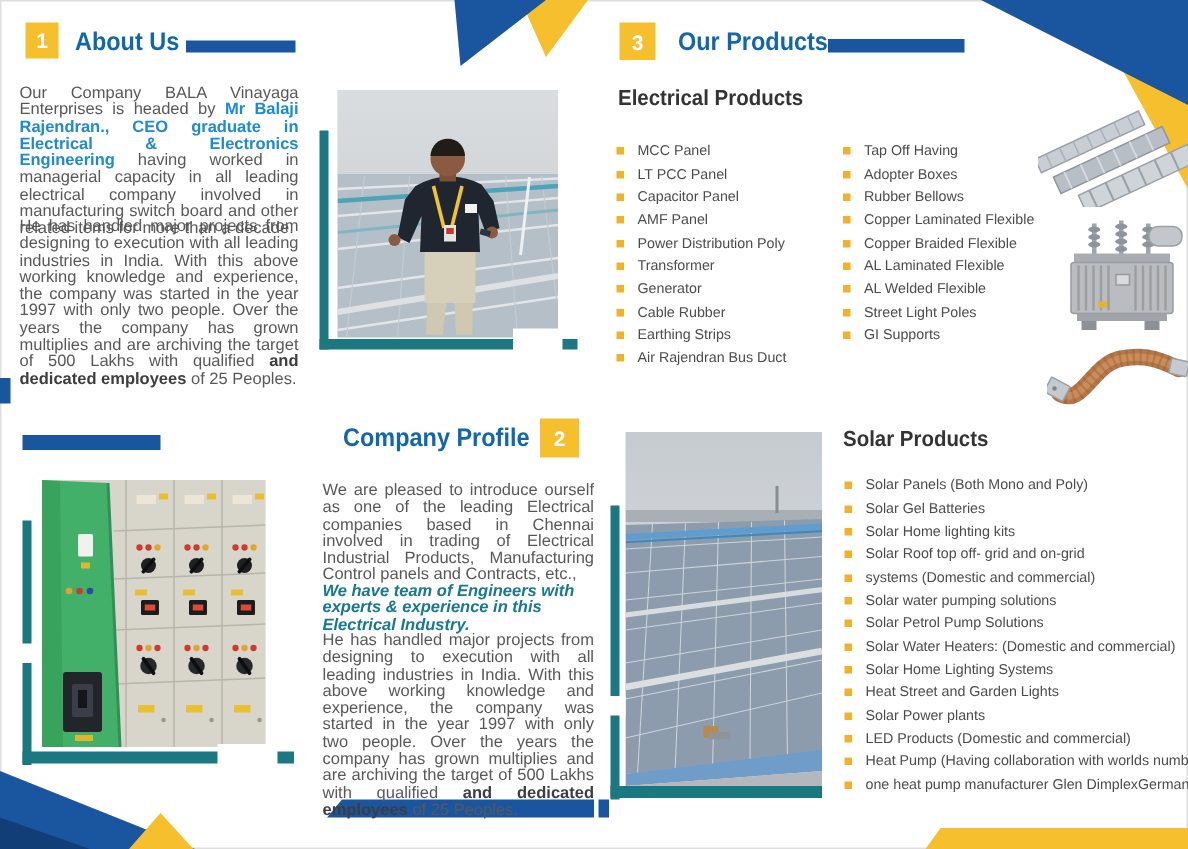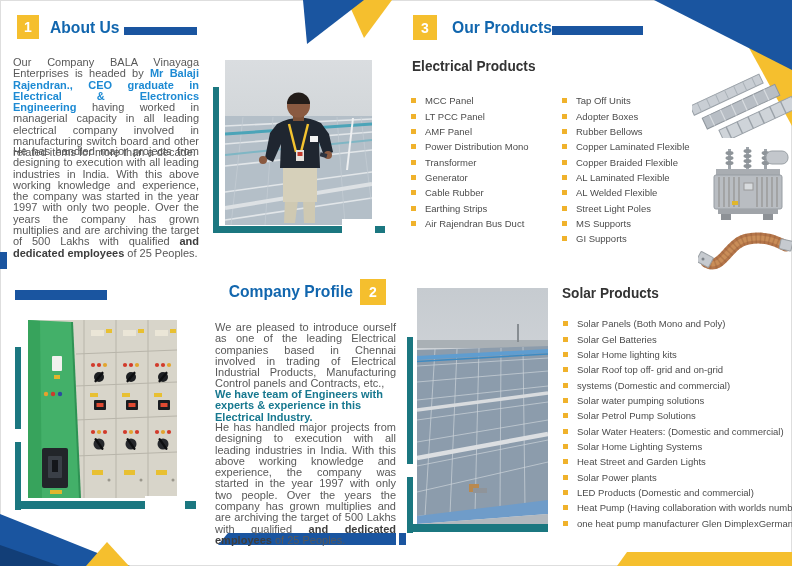--- a/index.html
+++ b/index.html
@@ -180,21 +180,21 @@
       <rect x="95" y="93" width="7" height="4" fill="#2c3440" transform="rotate(15 98 95)"></rect>
     </svg>
   </div>
 
   <div class="abs sec-title right" style="left:200px;top:282px;width:153px;">Company Profile</div>
   <div class="abs num-box" style="left:360px;top:279px;width:26px;height:26px;">
       <span>2</span>
     </div>
 
   <div class="abs body-text" style="left:215px;top:322px;width:181px;">We are pleased to introduce ourself as one of the leading Electrical companies based in Chennai involved in trading of Electrical Industrial Products, Manufacturing Control panels and Contracts, etc.,</div>
-  <div class="abs body-text highlight-teal" style="left:215px;top:389px;width:181px;text-align:left;">We have team of Engineers with experts &amp; experience in this Electrical Industry.</div>
+  <div class="abs body-text highlight-teal" style="left:215px;top:389px;width:181px;text-align:left;font-style:italic;">We have team of Engineers with experts &amp; experience in this Electrical Industry.</div>
   <div class="abs body-text" style="left:215px;top:422px;width:181px;">
     <span>He has handled major projects from designing to execution with all leading industries in India. With this above working knowledge and experience, the company was started in the year 1997 with only two people. Over the years the company has grown multiplies and are archiving the target of 500 Lakhs with qualified </span><span class="bold-gray">and dedicated employees</span><span> of 25 Peoples.</span>
   </div>
 
   <div class="abs num-box" style="left:413px;top:15px;width:24px;height:25px;">
       <span>3</span>
     </div>
   <div class="abs sec-title" style="left:452px;top:18px;">Our Products</div>
   <div class="abs bar" style="left:552px;top:26px;width:91px;height:9px;"></div>
 
@@ -204,25 +204,29 @@
     <div class="list-row">
         <span class="bullet"></span>
         <span class="list-label">MCC Panel</span>
       </div>
     <div class="list-row">
         <span class="bullet"></span>
         <span class="list-label">LT PCC Panel</span>
       </div>
     <div class="list-row">
         <span class="bullet"></span>
+        <span class="list-label">Capacitor Panel</span>
+      </div>
+    <div class="list-row">
+        <span class="bullet"></span>
         <span class="list-label">AMF Panel</span>
       </div>
     <div class="list-row">
         <span class="bullet"></span>
-        <span class="list-label">Power Distribution Mono</span>
+        <span class="list-label">Power Distribution Poly</span>
       </div>
     <div class="list-row">
         <span class="bullet"></span>
         <span class="list-label">Transformer</span>
       </div>
     <div class="list-row">
         <span class="bullet"></span>
         <span class="list-label">Generator</span>
       </div>
     <div class="list-row">
@@ -235,21 +239,21 @@
       </div>
     <div class="list-row">
         <span class="bullet"></span>
         <span class="list-label">Air Rajendran Bus Duct</span>
       </div>
   </div>
 
   <div class="abs list-col" style="left:562px;top:93px;width:180px;">
     <div class="list-row">
         <span class="bullet"></span>
-        <span class="list-label">Tap Off Units</span>
+        <span class="list-label">Tap Off Having</span>
       </div>
     <div class="list-row">
         <span class="bullet"></span>
         <span class="list-label">Adopter Boxes</span>
       </div>
     <div class="list-row">
         <span class="bullet"></span>
         <span class="list-label">Rubber Bellows</span>
       </div>
     <div class="list-row">
@@ -264,24 +268,20 @@
         <span class="bullet"></span>
         <span class="list-label">AL Laminated Flexible</span>
       </div>
     <div class="list-row">
         <span class="bullet"></span>
         <span class="list-label">AL Welded Flexible</span>
       </div>
     <div class="list-row">
         <span class="bullet"></span>
         <span class="list-label">Street Light Poles</span>
-      </div>
-    <div class="list-row">
-        <span class="bullet"></span>
-        <span class="list-label">MS Supports</span>
       </div>
     <div class="list-row">
         <span class="bullet"></span>
         <span class="list-label">GI Supports</span>
       </div>
   </div>
 
   <div class="abs prod-img" style="left:692px;top:70px;">
     <svg viewBox="0 0 100 68" width="100" height="68">
       <g transform="rotate(-25 50 34)">

